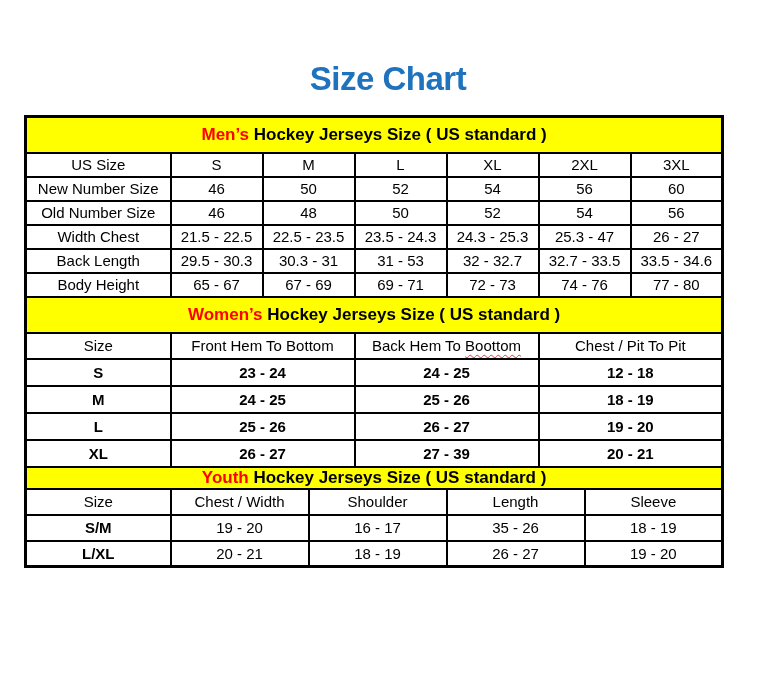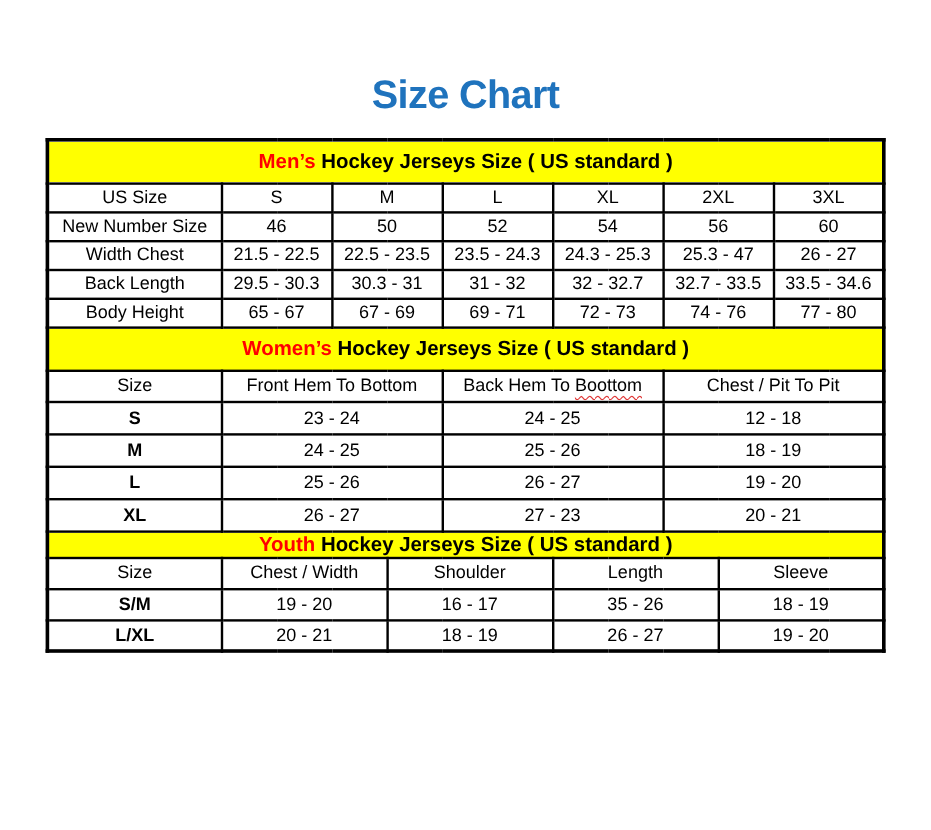--- a/index.html
+++ b/index.html
@@ -23,21 +23,21 @@
     margin: 0;
     padding-top: 62px;
     text-align: center;
     font-size: 33px;
     line-height: 1.0;
     font-weight: bold;
     letter-spacing: -0.5px;
     color: var(--title-blue);
   }
   table.size-chart {
-    margin: 20px 0 0 38px;
+    margin: 20px 0 0 24px;
     width: 697px;
     border-collapse: collapse;
     table-layout: fixed;
     border: 3px solid var(--border-black);
   }
   table.size-chart th,
   table.size-chart td {
     border: 2px solid var(--border-black);
     text-align: center;
     vertical-align: middle;
@@ -53,21 +53,21 @@
     font-weight: bold;
     font-size: 17px;
   }
   tr.band-row.sec-youth td { height: 15px; }
   .band-accent { color: var(--accent-red); }
   tr.header-row th { font-weight: normal; height: 24px; }
   tr.data-row th, tr.data-row td { height: 24px; font-weight: normal; }
   
   tr.data-row.sec-womens th.row-label,
   tr.data-row.sec-youth th.row-label { font-weight: bold; }
-  tr.data-row.sec-womens th, tr.data-row.sec-womens td { height: 27px; }
+  tr.data-row.sec-womens th, tr.data-row.sec-womens td { height: 27px; font-weight: bold; }
   tr.header-row.sec-womens th { height: 26px; }
   tr.data-row.sec-youth th, tr.data-row.sec-youth td { height: 26px; }
   tr.header-row.sec-youth th { height: 26px; }
   .squiggle {
     text-decoration-line: underline;
     text-decoration-style: wavy;
     text-decoration-color: #e03a3a;
     text-decoration-thickness: 1px;
     text-underline-offset: 3px;
   }
@@ -110,33 +110,42 @@
         <tr class="data-row sec-mens">
           <th class="row-label">New Number Size</th>
           <td colspan="2">46</td>
           <td colspan="2">50</td>
           <td colspan="2">52</td>
           <td colspan="2">54</td>
           <td colspan="2">56</td>
           <td colspan="2">60</td>
         </tr>
         <tr class="data-row sec-mens">
+          <th class="row-label">Old Number Size</th>
+          <td colspan="2">46</td>
+          <td colspan="2">48</td>
+          <td colspan="2">50</td>
+          <td colspan="2">52</td>
+          <td colspan="2">54</td>
+          <td colspan="2">56</td>
+        </tr>
+        <tr class="data-row sec-mens">
           <th class="row-label">Width Chest</th>
           <td colspan="2">21.5 - 22.5</td>
           <td colspan="2">22.5 - 23.5</td>
           <td colspan="2">23.5 - 24.3</td>
           <td colspan="2">24.3 - 25.3</td>
           <td colspan="2">25.3 - 47</td>
           <td colspan="2">26 - 27</td>
         </tr>
         <tr class="data-row sec-mens">
           <th class="row-label">Back Length</th>
           <td colspan="2">29.5 - 30.3</td>
           <td colspan="2">30.3 - 31</td>
-          <td colspan="2">31 - 32</td>
+          <td colspan="2">31 - 53</td>
           <td colspan="2">32 - 32.7</td>
           <td colspan="2">32.7 - 33.5</td>
           <td colspan="2">33.5 - 34.6</td>
         </tr>
         <tr class="data-row sec-mens">
           <th class="row-label">Body Height</th>
           <td colspan="2">65 - 67</td>
           <td colspan="2">67 - 69</td>
           <td colspan="2">69 - 71</td>
           <td colspan="2">72 - 73</td>
@@ -166,21 +175,21 @@
         </tr>
         <tr class="data-row sec-womens">
           <th class="row-label">L</th>
           <td colspan="4">25 - 26</td>
           <td colspan="4">26 - 27</td>
           <td colspan="4">19 - 20</td>
         </tr>
         <tr class="data-row sec-womens">
           <th class="row-label">XL</th>
           <td colspan="4">26 - 27</td>
-          <td colspan="4">27 - 23</td>
+          <td colspan="4">27 - 39</td>
           <td colspan="4">20 - 21</td>
         </tr>
         <tr class="band-row sec-youth">
           <td colspan="13"><span class="band-accent">Youth</span><span> Hockey Jerseys Size ( US standard )</span></td>
         </tr>
         <tr class="header-row sec-youth">
           <th class="row-label">Size</th>
           <th colspan="3">Chest / Width</th>
           <th colspan="3">Shoulder</th>
           <th colspan="3">Length</th>

